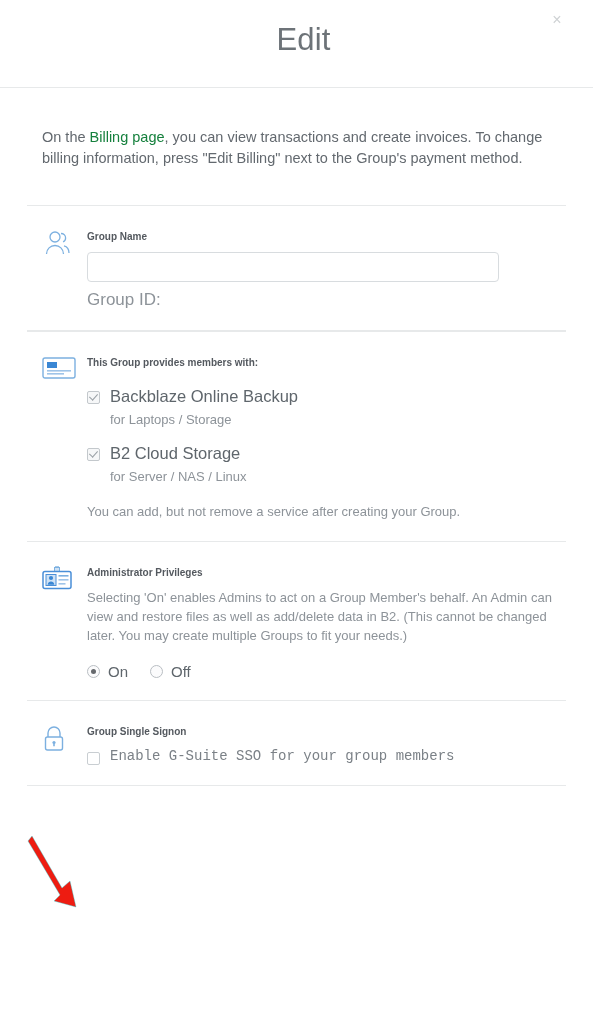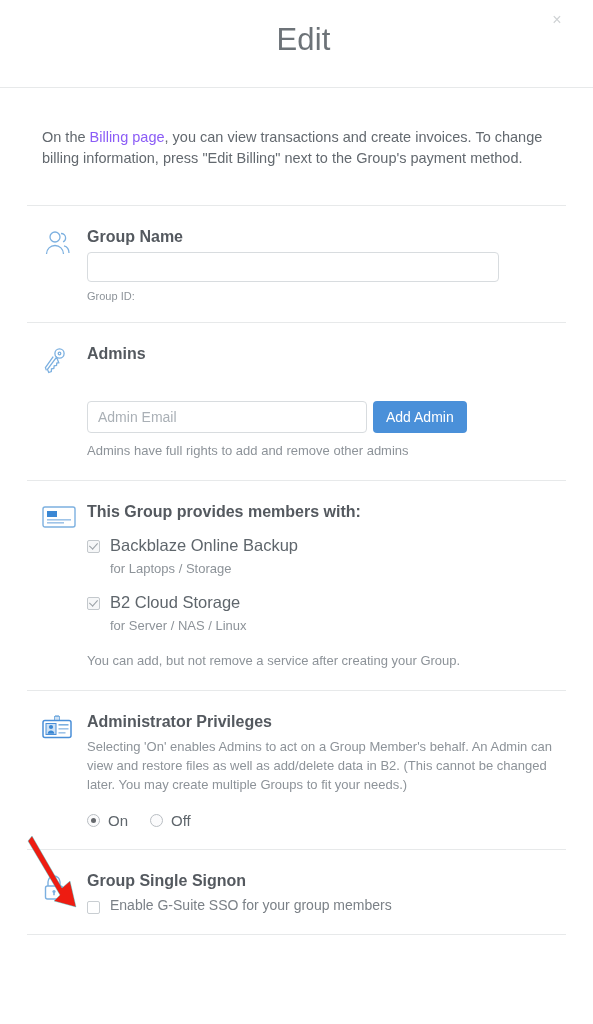--- a/index.html
+++ b/index.html
@@ -66,21 +66,21 @@
     box-sizing: border-box;
   }
 
   .intro {
     padding: 24px 15px 22px 15px;
     font-size: 14.5px;
     line-height: 21px;
     color: #63696f;
   }
   .intro a {
-    color: #8b5cf6;
+    color: #15803d;
     text-decoration: none;
   }
 
   .rule {
     height: 1px;
     background: #e7e9ea;
   }
 
   .section {
     display: flex;
@@ -93,21 +93,21 @@
     padding-left: 15px;
     box-sizing: border-box;
     padding-top: 2px;
   }
   .sec-content {
     flex: 1;
     padding-right: 10px;
   }
 
   .sec-title {
-    font-size: 16px;
+    font-size: 10px;
     font-weight: bold;
     color: #54595f;
     line-height: 18px;
     margin-bottom: 6px;
   }
 
   .help {
     font-size: 13px;
     color: #8d9399;
     line-height: 19px;
@@ -124,21 +124,21 @@
     padding: 4px 10px;
     font-size: 14px;
     color: #5a6066;
     font-family: "Liberation Sans", sans-serif;
     background: #fff;
     outline: none;
   }
   .text-input::placeholder { color: #aab0b6; }
 
   .group-name-input { max-width: 412px; }
-  .group-id { margin-top: 8px; font-size: 11px; color: #8d9399; }
+  .group-id { margin-top: 8px; font-size: 17px; color: #8d9399; }
 
   
   .admin-row {
     display: flex;
     align-items: center;
     margin-top: 38px;
   }
   .admin-email-input {
     width: 280px;
     max-width: 280px;
@@ -237,21 +237,21 @@
     position: absolute;
     left: 3px;
     top: 3px;
     width: 5px;
     height: 5px;
     border-radius: 50%;
     background: #66696d;
   }
   .radio-label { font-size: 15px; color: #5f666c; }
 
-  .sso-check { margin-top: 0; align-items: center; }
+  .sso-check { margin-top: 0; align-items: center; font-family: Liberation Mono, monospace; }
   .sso-label { font-size: 14px; color: #7b8187; }
 
   
   .arrow-annotation {
     position: absolute;
     left: 18px;
     top: 825px;
     width: 80px;
     height: 100px;
     pointer-events: none;
@@ -283,38 +283,20 @@
     </div>
     <div class="sec-content">
       <div class="sec-title">Group Name</div>
       <input class="text-input group-name-input" type="text" value="" style="">
       <div class="group-id">Group ID:</div>
     </div>
   </div>
 
   <div class="rule"></div>
 
-  <div class="section">
-    <div class="sec-icon">
-      <svg width="26" height="28" viewBox="0 0 26 28" fill="none" stroke="#7cb0e0" stroke-width="1.3">
-        <circle cx="17.5" cy="6.5" r="4.6"></circle>
-        <circle cx="17.5" cy="6.5" r="1.3"></circle>
-        <path d="M14.6 10.2 5.5 22.4l1.2 3.1 2.6-1 .2-2.6 2.3-.5.4-2.5 2.3-.4.3-2.4 2-.4z"></path>
-        <path d="M11.2 9.6 3.4 20.6l1 2.8"></path>
-      </svg>
-    </div>
-    <div class="sec-content">
-      <div class="sec-title">Admins</div>
-      <div class="admin-row">
-        <input class="text-input admin-email-input" type="text" placeholder="Admin Email" style="">
-        <button class="add-admin-btn">Add Admin</button>
-      </div>
-      <div class="help admins-help">Admins have full rights to add and remove other admins</div>
-    </div>
-  </div>
 
   <div class="rule"></div>
 
   <div class="section">
     <div class="sec-icon">
       <svg width="34" height="24" viewBox="0 0 34 24">
         <rect x="1" y="2" width="32" height="20" rx="2" fill="#ffffff" stroke="#7cb0e0" stroke-width="1.4"></rect>
         <rect x="5" y="6" width="10" height="6" fill="#3a87d4"></rect>
         <rect x="5" y="14" width="24" height="1.6" fill="#9fc4e8"></rect>
         <rect x="5" y="17" width="17" height="1.6" fill="#9fc4e8"></rect>

